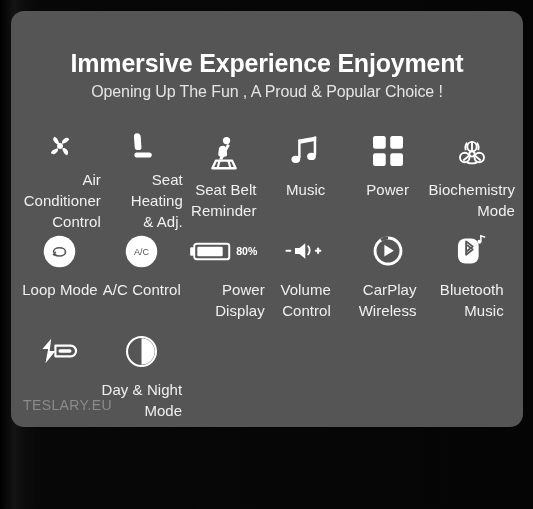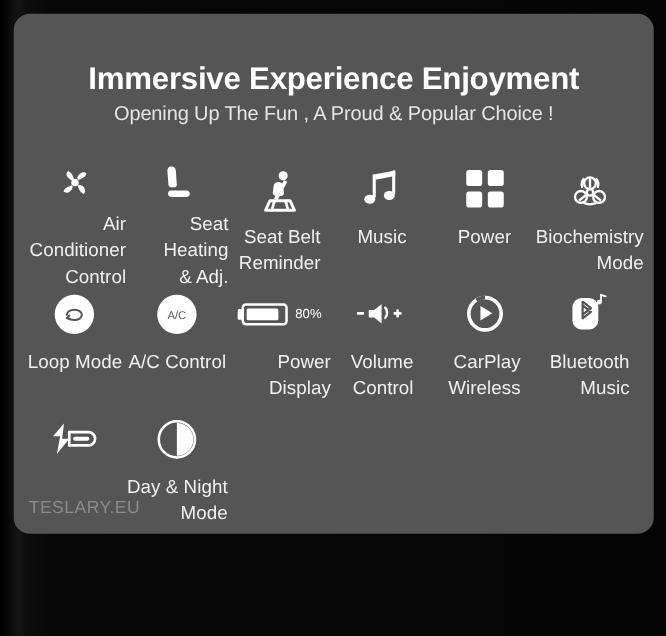--- a/index.html
+++ b/index.html
@@ -92,21 +92,21 @@
     letter-spacing: 0.05px;
   }
   .batt-row {
     display: flex;
     align-items: center;
     gap: 6px;
   }
   .batt-pct {
     color: #ffffff;
     font-size: 10.5px;
-    font-weight: normal;
+    font-weight: bold;
   }
   .watermark {
     position: absolute;
     left: 12px;
     bottom: 14px;
     color: #8b8b8b;
     font-size: 14px;
     letter-spacing: 0.4px;
     font-family: "Liberation Sans", sans-serif;
   }

